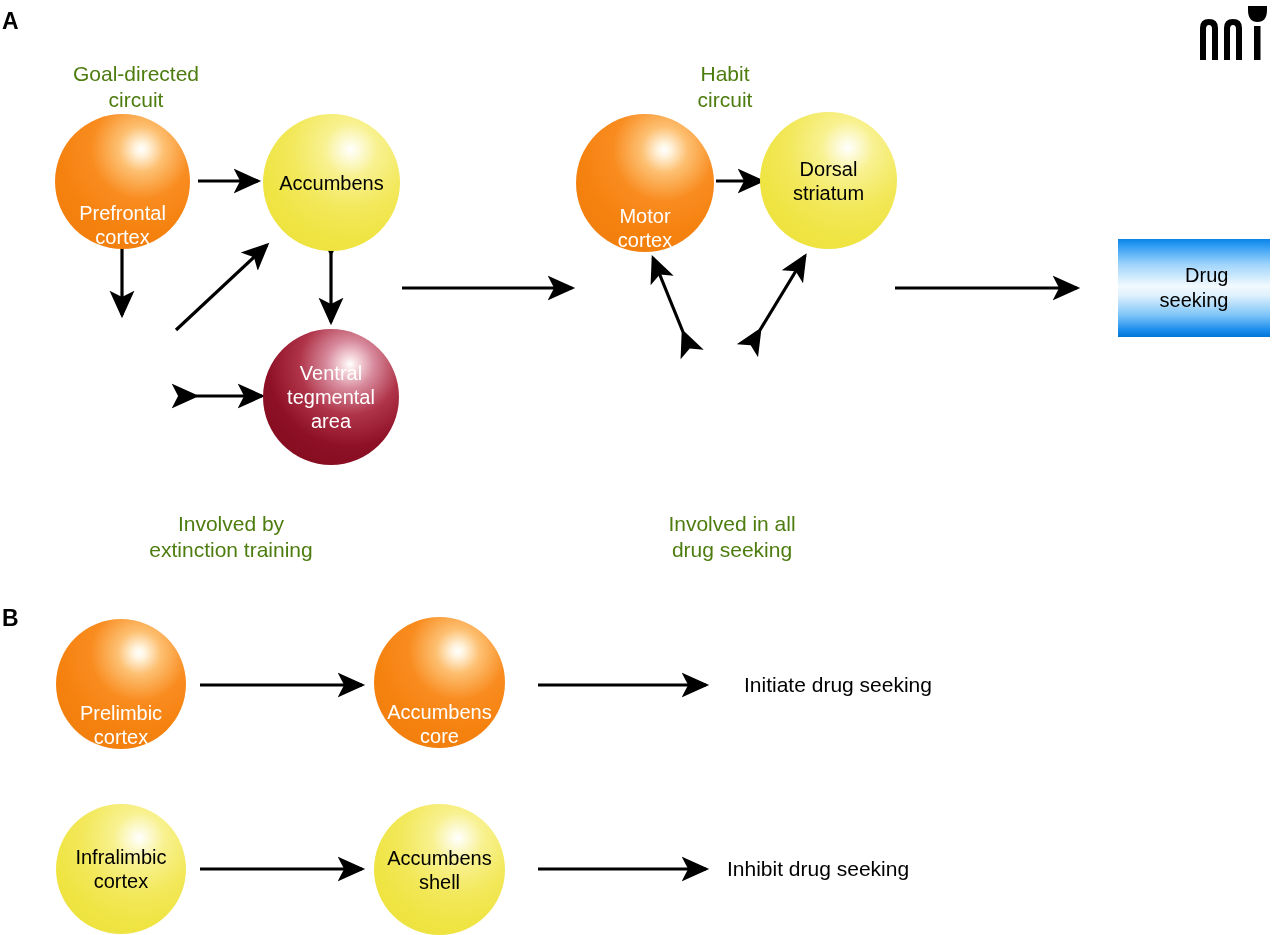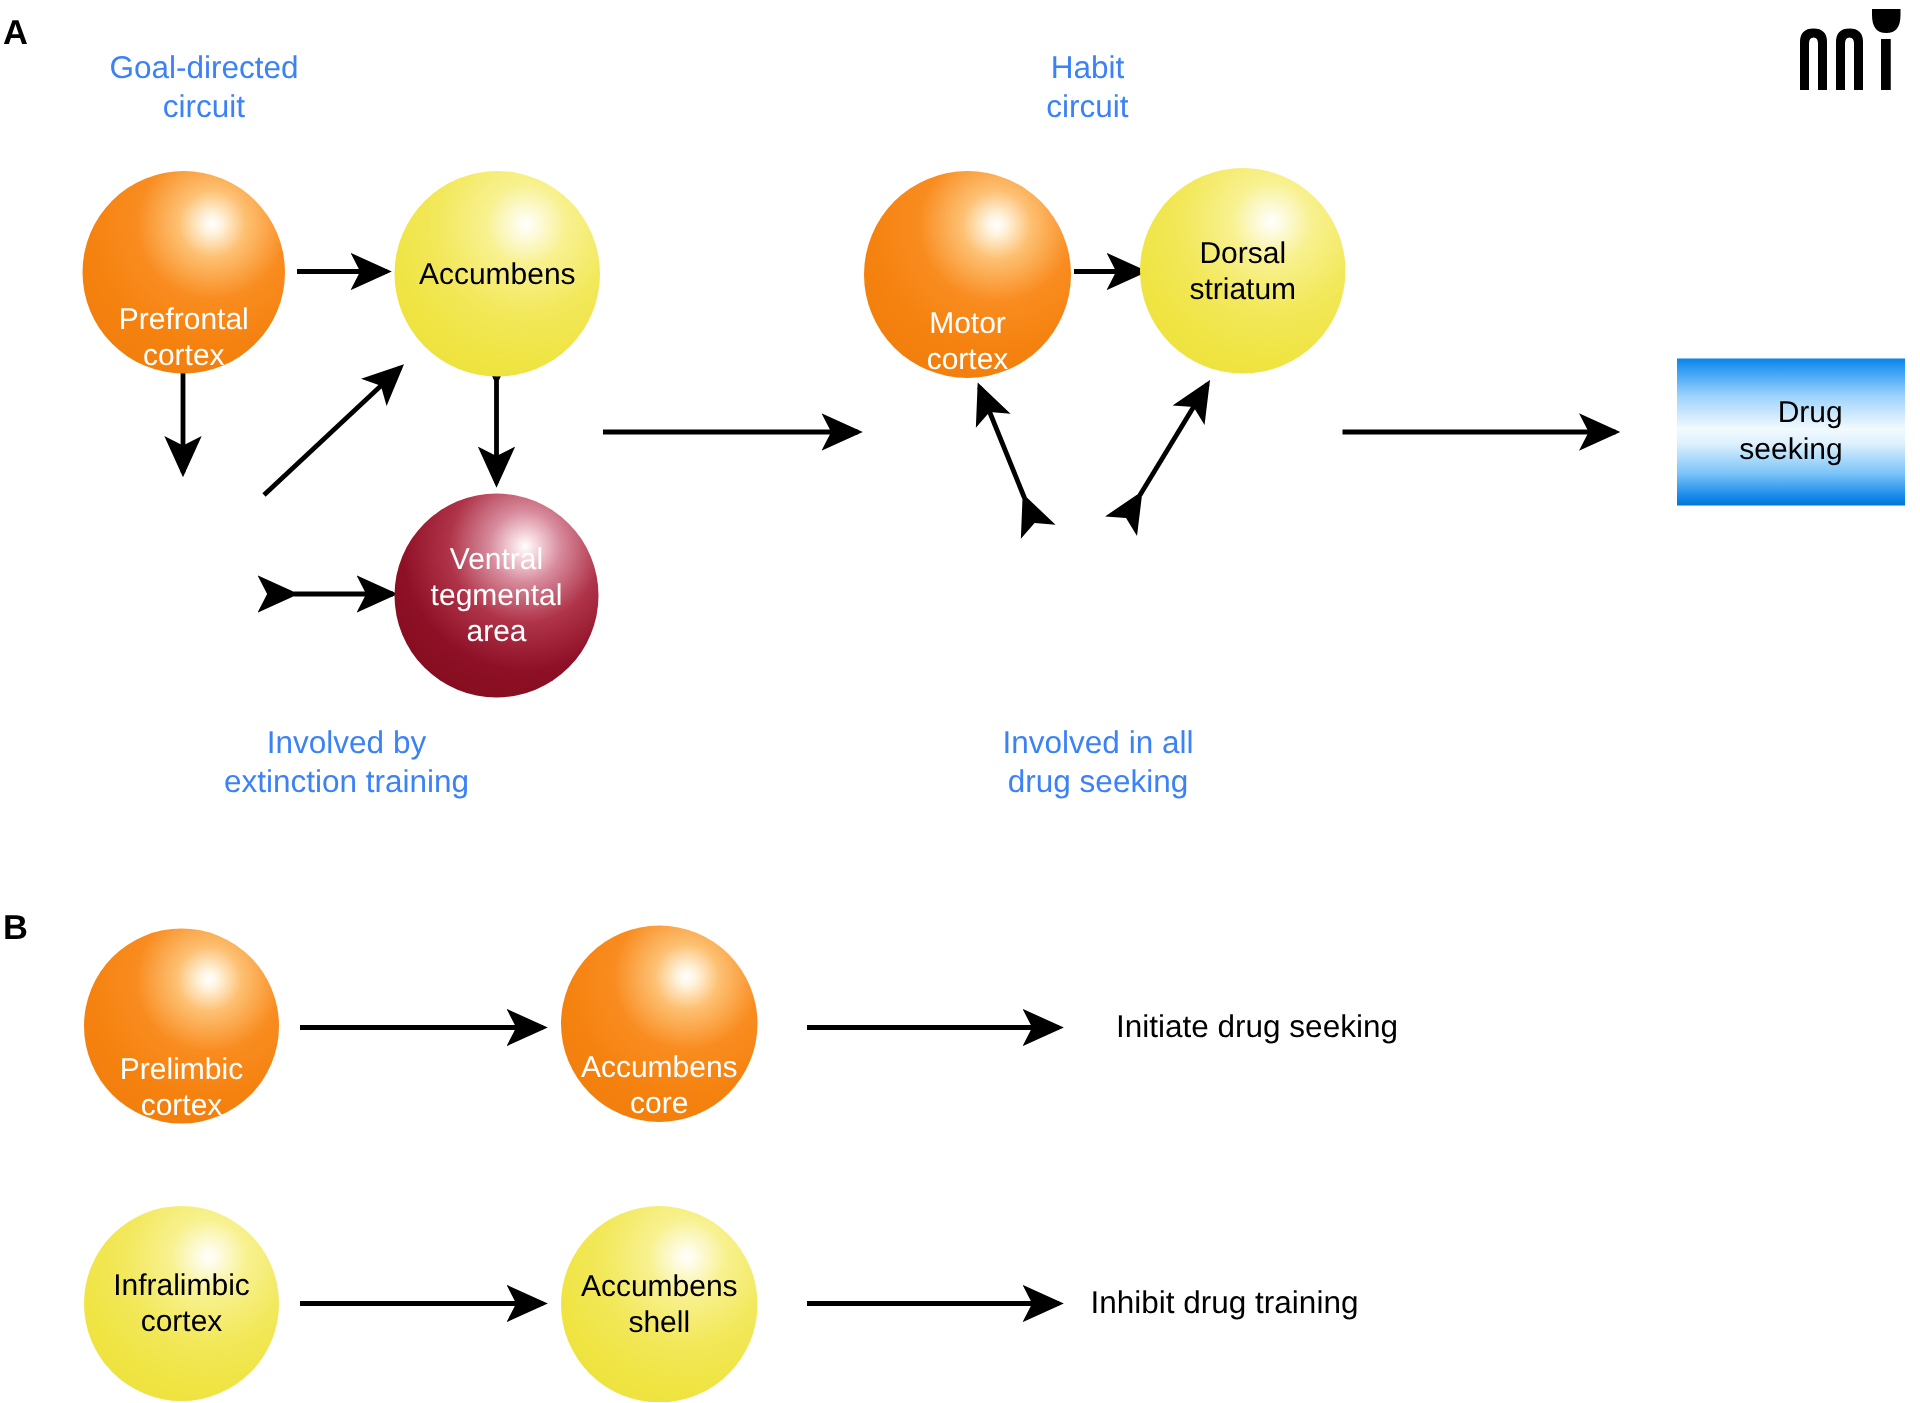--- a/index.html
+++ b/index.html
@@ -27,22 +27,23 @@
     line-height: 1;
     color: #000;
   }
 
   
   .caption {
     position: absolute;
     font-size: 21px;
     line-height: 26px;
     text-align: center;
-    color: #3b82f6;
+    color: #4d7c0f;
     white-space: pre-line;
+    margin-top: 28px;
   }
   .side-text {
     position: absolute;
     font-size: 21px;
     line-height: 26px;
     text-align: left;
     color: #000;
     white-space: nowrap;
   }
 
@@ -261,15 +262,15 @@
   <div class="node gaba" style="left:56px; top:804px; width:130px; height:130px;">
     <span>Infralimbic
 cortex</span>
   </div>
 
   <div class="node gaba" style="left:374px; top:804px; width:131px; height:131px;">
     <span>Accumbens
 shell</span>
   </div>
 
-  <div class="side-text" style="left:727px; top:856px;">Inhibit drug training</div>
+  <div class="side-text" style="left:727px; top:856px;">Inhibit drug seeking</div>
 
 </div>
 
 </body></html>

